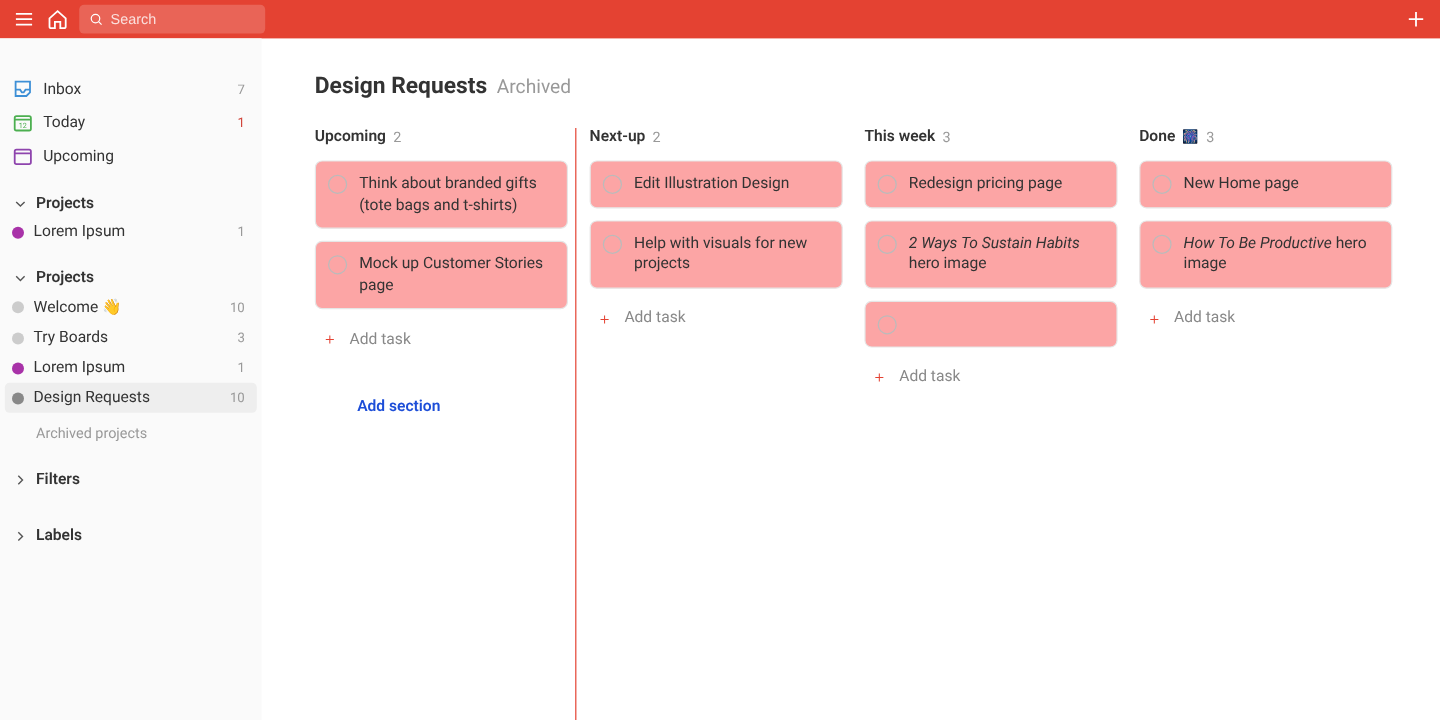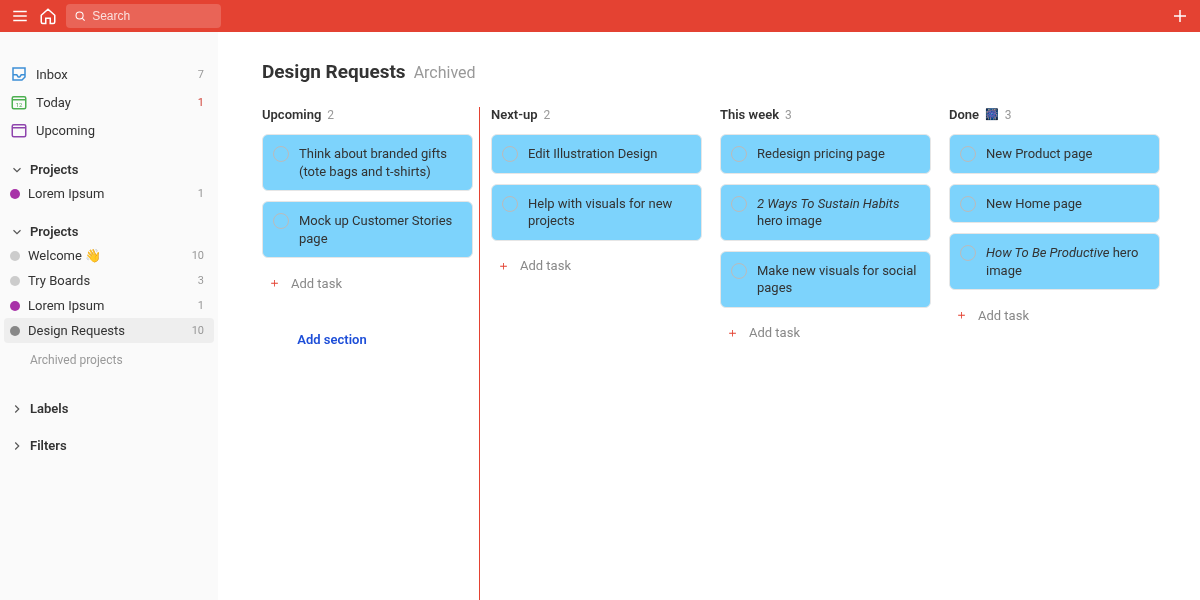--- a/index.html
+++ b/index.html
@@ -24,21 +24,21 @@
   .icon-svg{display:block;}
   .main { flex:1; padding: 28px 22px 0 44px; overflow:auto;}
   .main-title-row{display:flex; align-items:baseline; gap:8px; margin-bottom: 24px;}
   .main-title{font-size:19px; font-weight:700;}
   .main-sub{font-size:16px; color:#999;}
   .board { display:flex; gap:0; }
   .col { width: 236px; padding-right: 18px; position:relative;}
   .col-head{display:flex; align-items:center; gap:6px; margin-bottom:12px;}
   .col-title{font-weight:600; font-size:13px;}
   .col-count{font-size:12px; color:#999;}
-  .card{border:1px solid #e6e6e6; border-radius:6px; padding:10px 12px 10px 10px; margin-bottom:10px; display:flex; gap:10px; background:#7dd3fc; cursor:pointer;}
+  .card{border:1px solid #e6e6e6; border-radius:6px; padding:10px 12px 10px 10px; margin-bottom:10px; display:flex; gap:10px; background:#fca5a5; cursor:pointer;}
   .card .circle{width:16px; height:16px; border-radius:50%; border:1.5px solid #bbb; flex-shrink:0; margin-top:1px;}
   .card .task-text{font-size:13px; color:#333; line-height:1.35;}
   .add-task{display:flex; align-items:center; gap:10px; padding:6px 0 0 6px; cursor:pointer; color:#888;}
   .add-task .plus{color:#e44232;}
   .col-divider{position:absolute; top:0; bottom:-310px; right:4px; width:1px; background:#e44232;}
   .addsection{color:#1d4ed8; font-weight:600; font-size:13px; margin-top:40px; margin-left:-48px; cursor:pointer; text-align:center; width:236px;}
   .done-emoji{font-size:11px;}
   em.italic{font-style:italic;}
 </style>
 </head>
@@ -136,31 +136,31 @@
       <span>Lorem Ipsum</span>
       <span class="count">1</span>
     </div>
     <div class="sidebar-row sidebar-indent selected">
       <span class="sidebar-bullet" style="background:#888"></span>
       <span>Design Requests</span>
       <span class="count">10</span>
     </div>
     <div class="archived-link">Archived projects</div>
 
+    <div class="sidebar-section-header">
+      <svg width="14" height="14" viewBox="0 0 24 24" fill="none" stroke="#555" stroke-width="2">
+          <polyline points="9 6 15 12 9 18"></polyline>
+        </svg>
+      <span class="title">Filters</span>
+    </div>
     <div class="sidebar-section-header" style="padding-top:28px">
       <svg width="14" height="14" viewBox="0 0 24 24" fill="none" stroke="#555" stroke-width="2">
           <polyline points="9 6 15 12 9 18"></polyline>
         </svg>
       <span class="title">Labels</span>
-    </div>
-    <div class="sidebar-section-header">
-      <svg width="14" height="14" viewBox="0 0 24 24" fill="none" stroke="#555" stroke-width="2">
-          <polyline points="9 6 15 12 9 18"></polyline>
-        </svg>
-      <span class="title">Filters</span>
     </div>
   </div>
 
   <div class="main">
     <div class="main-title-row">
       <span class="main-title">Design Requests</span>
       <span class="main-sub">Archived</span>
     </div>
 
     <div class="board">
@@ -213,40 +213,35 @@
         <div class="card">
           <span class="circle"></span>
           <span class="task-text">Redesign pricing page</span>
         </div>
         <div class="card">
           <span class="circle"></span>
           <span class="task-text"><em class="italic">2 Ways To Sustain Habits</em><span> hero image</span></span>
         </div>
         <div class="card">
           <span class="circle"></span>
-          <span class="task-text">Make new visuals for social pages</span>
         </div>
         <div class="add-task">
           <span class="plus">＋</span>
           <span>Add task</span>
         </div>
       </div>
 
       <div class="col">
         <div class="col-head">
           <span class="col-title">Done</span>
           <span class="done-emoji">🎆</span>
           <span class="col-count">3</span>
         </div>
         <div class="card">
           <span class="circle"></span>
-          <span class="task-text">New Product page</span>
-        </div>
-        <div class="card">
-          <span class="circle"></span>
           <span class="task-text">New Home page</span>
         </div>
         <div class="card">
           <span class="circle"></span>
           <span class="task-text"><em class="italic">How To Be Productive</em><span> hero image</span></span>
         </div>
         <div class="add-task">
           <span class="plus">＋</span>
           <span>Add task</span>
         </div>

